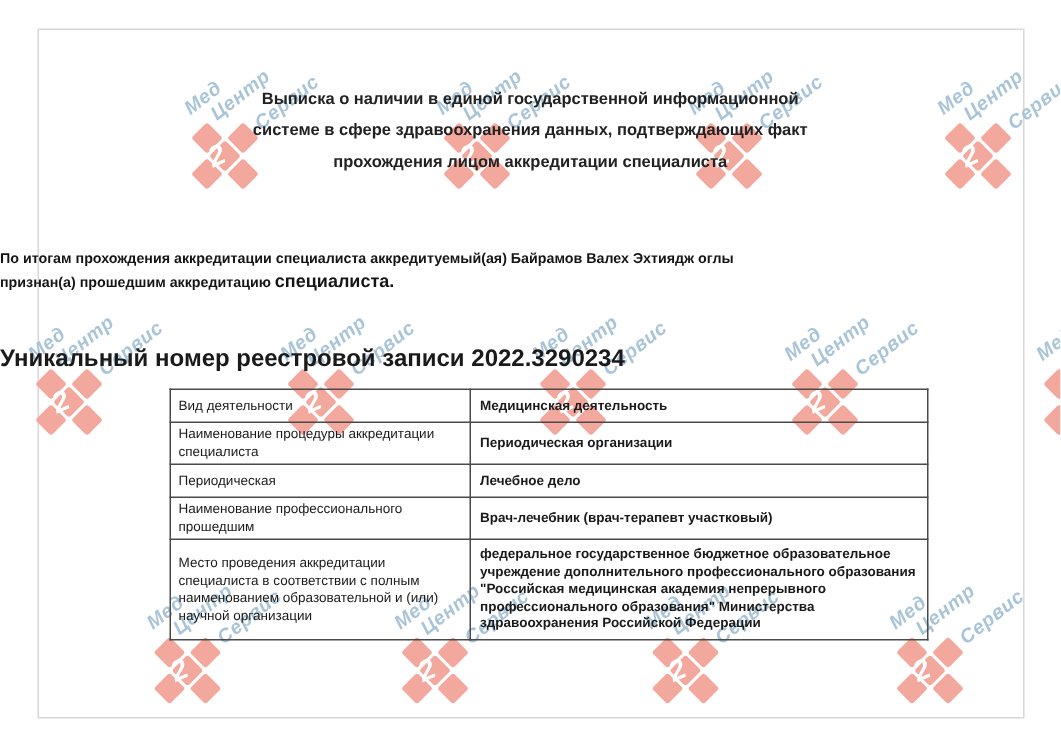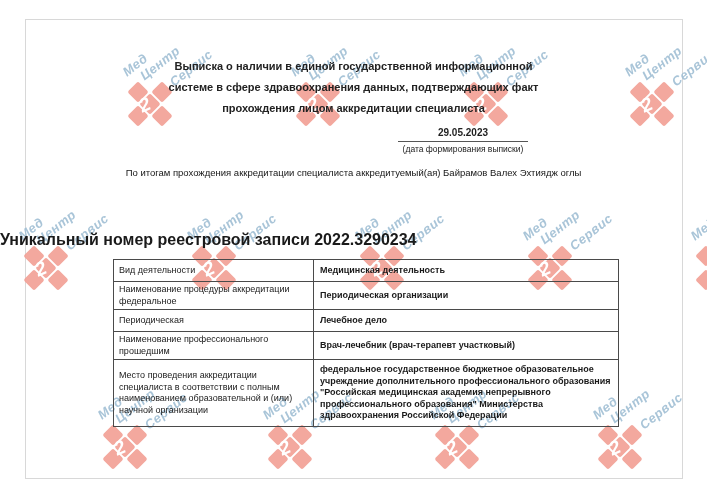--- a/index.html
+++ b/index.html
@@ -35,22 +35,22 @@
   
   .content{position:absolute;inset:0;z-index:2;}
   .doc-title{
     position:absolute;left:0;top:56px;width:707px;text-align:center;
     font-size:11px;font-weight:700;line-height:21px;color:#222;
   }
   .date-block{position:absolute;left:398px;top:127px;width:130px;text-align:center;}
   .date-value{font-size:10px;font-weight:700;padding-bottom:3px;border-bottom:1px solid #555;}
   .date-caption{font-size:8.5px;margin-top:2px;color:#222;}
   .intro{
-    position:absolute;left:0;top:166px;width:707px;text-align:center;
-    font-size:9.5px;line-height:14px;color:#151515;
+    position:absolute;left:0;top:166px;width:707px;text-align:left;
+    font-size:9.5px;line-height:14px;color:#151515;font-weight:bold;
   }
   .intro .emph{font-size:12px;}
   .section-heading{
     position:absolute;left:0;top:214px;width:707px;text-align:center;
     font-size:9.5px;font-weight:700;text-decoration:underline;color:#1a1a1a;
   }
   .registry-line{
     position:absolute;left:0;top:231px;width:707px;
     font-size:16px;font-weight:700;color:#1a1a1a;
   }
@@ -221,43 +221,43 @@
     </div>
 
   <div class="content">
 
     <div class="doc-title">
       <div>Выписка о наличии в единой государственной информационной</div>
       <div>системе в сфере здравоохранения данных, подтверждающих факт</div>
       <div>прохождения лицом аккредитации специалиста</div>
     </div>
 
-    <div class="date-block">
-      <div class="date-value">29.05.2023</div>
-      <div class="date-caption">(дата формирования выписки)</div>
-    </div>
 
     <div class="intro">
       <div>По итогам прохождения аккредитации специалиста аккредитуемый(ая) Байрамов Валех Эхтиядж оглы</div>
+      <div>
+        <span>признан(а) прошедшим аккредитацию</span>
+        <span class="emph">специалиста.</span>
+      </div>
     </div>
 
 
     <div class="registry-line">
       <span>Уникальный номер реестровой записи</span>
       <span>2022.3290234</span>
     </div>
 
     <table class="acc">
       <tbody id="acc-tbody">
           <tr>
             <td class="lbl">Вид деятельности</td>
             <td class="val">Медицинская деятельность</td>
           </tr>
           <tr>
-            <td class="lbl">Наименование процедуры аккредитации федеральное</td>
+            <td class="lbl">Наименование процедуры аккредитации специалиста</td>
             <td class="val">Периодическая организации</td>
           </tr>
           <tr>
             <td class="lbl">Периодическая</td>
             <td class="val">Лечебное дело</td>
           </tr>
           <tr>
             <td class="lbl">Наименование профессионального прошедшим</td>
             <td class="val">Врач-лечебник (врач-терапевт участковый)</td>
           </tr>

